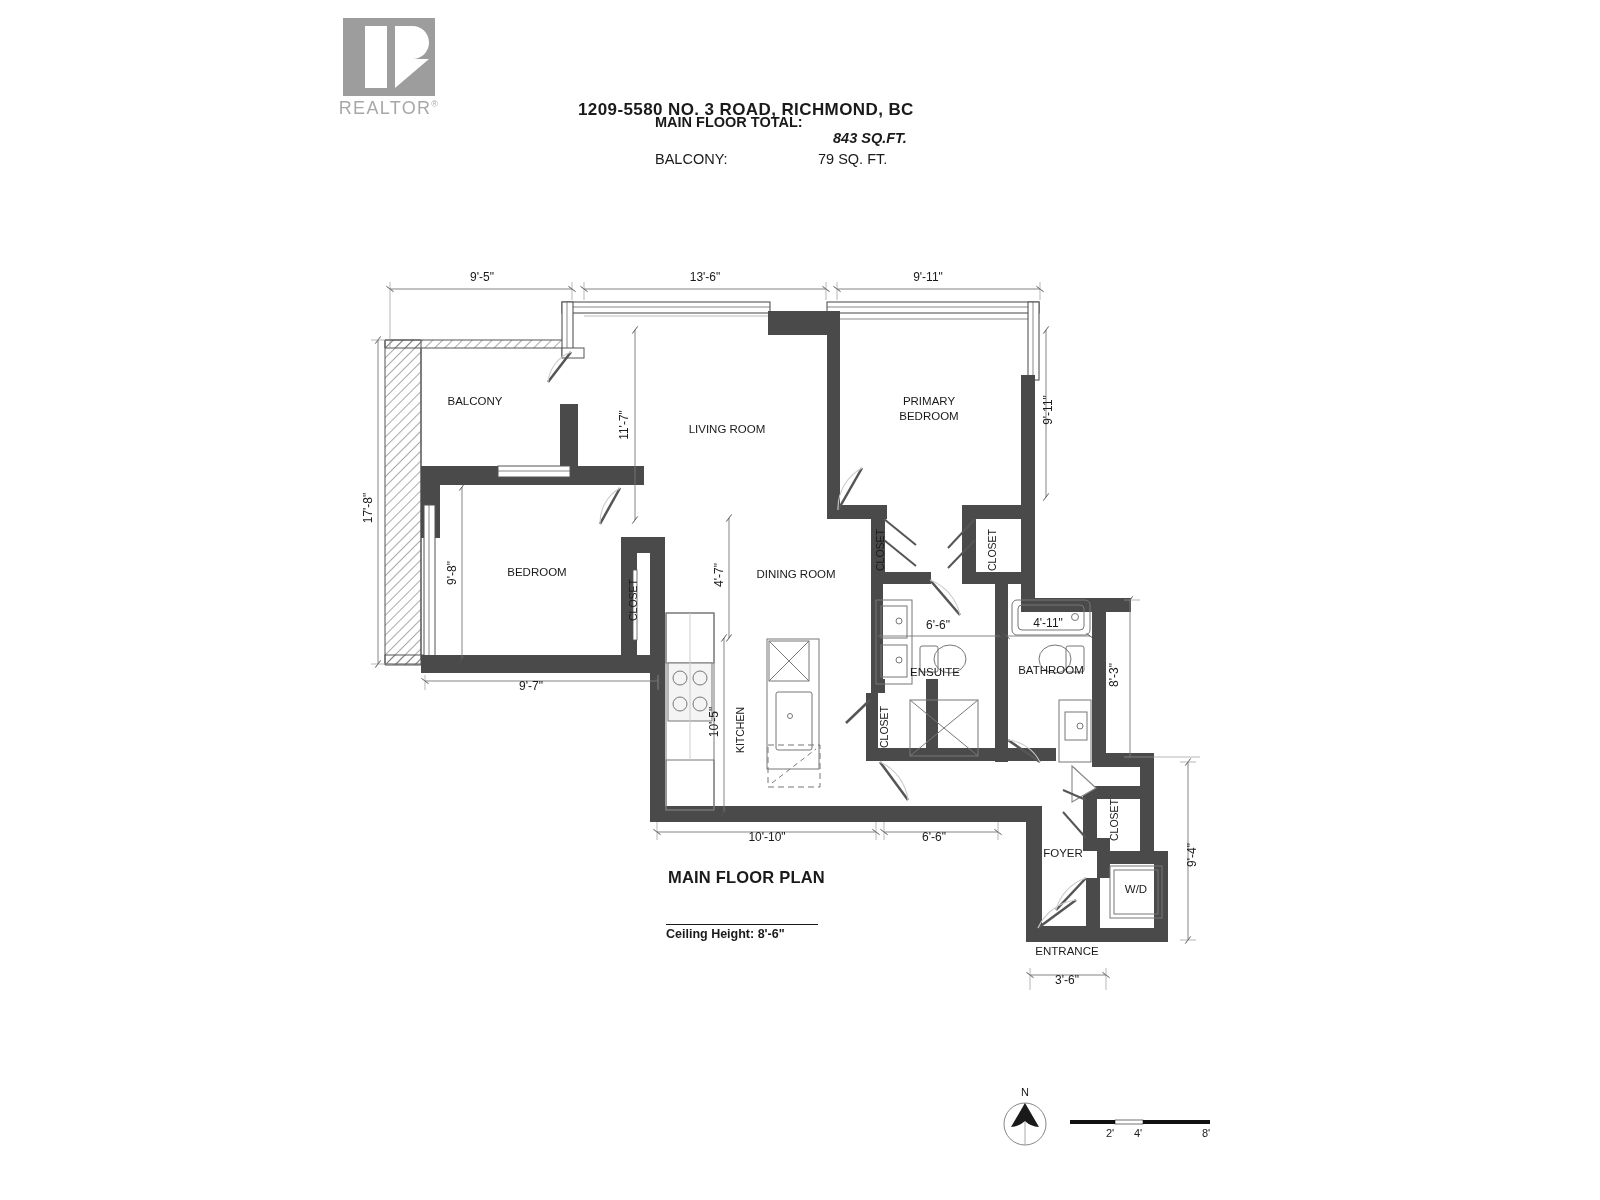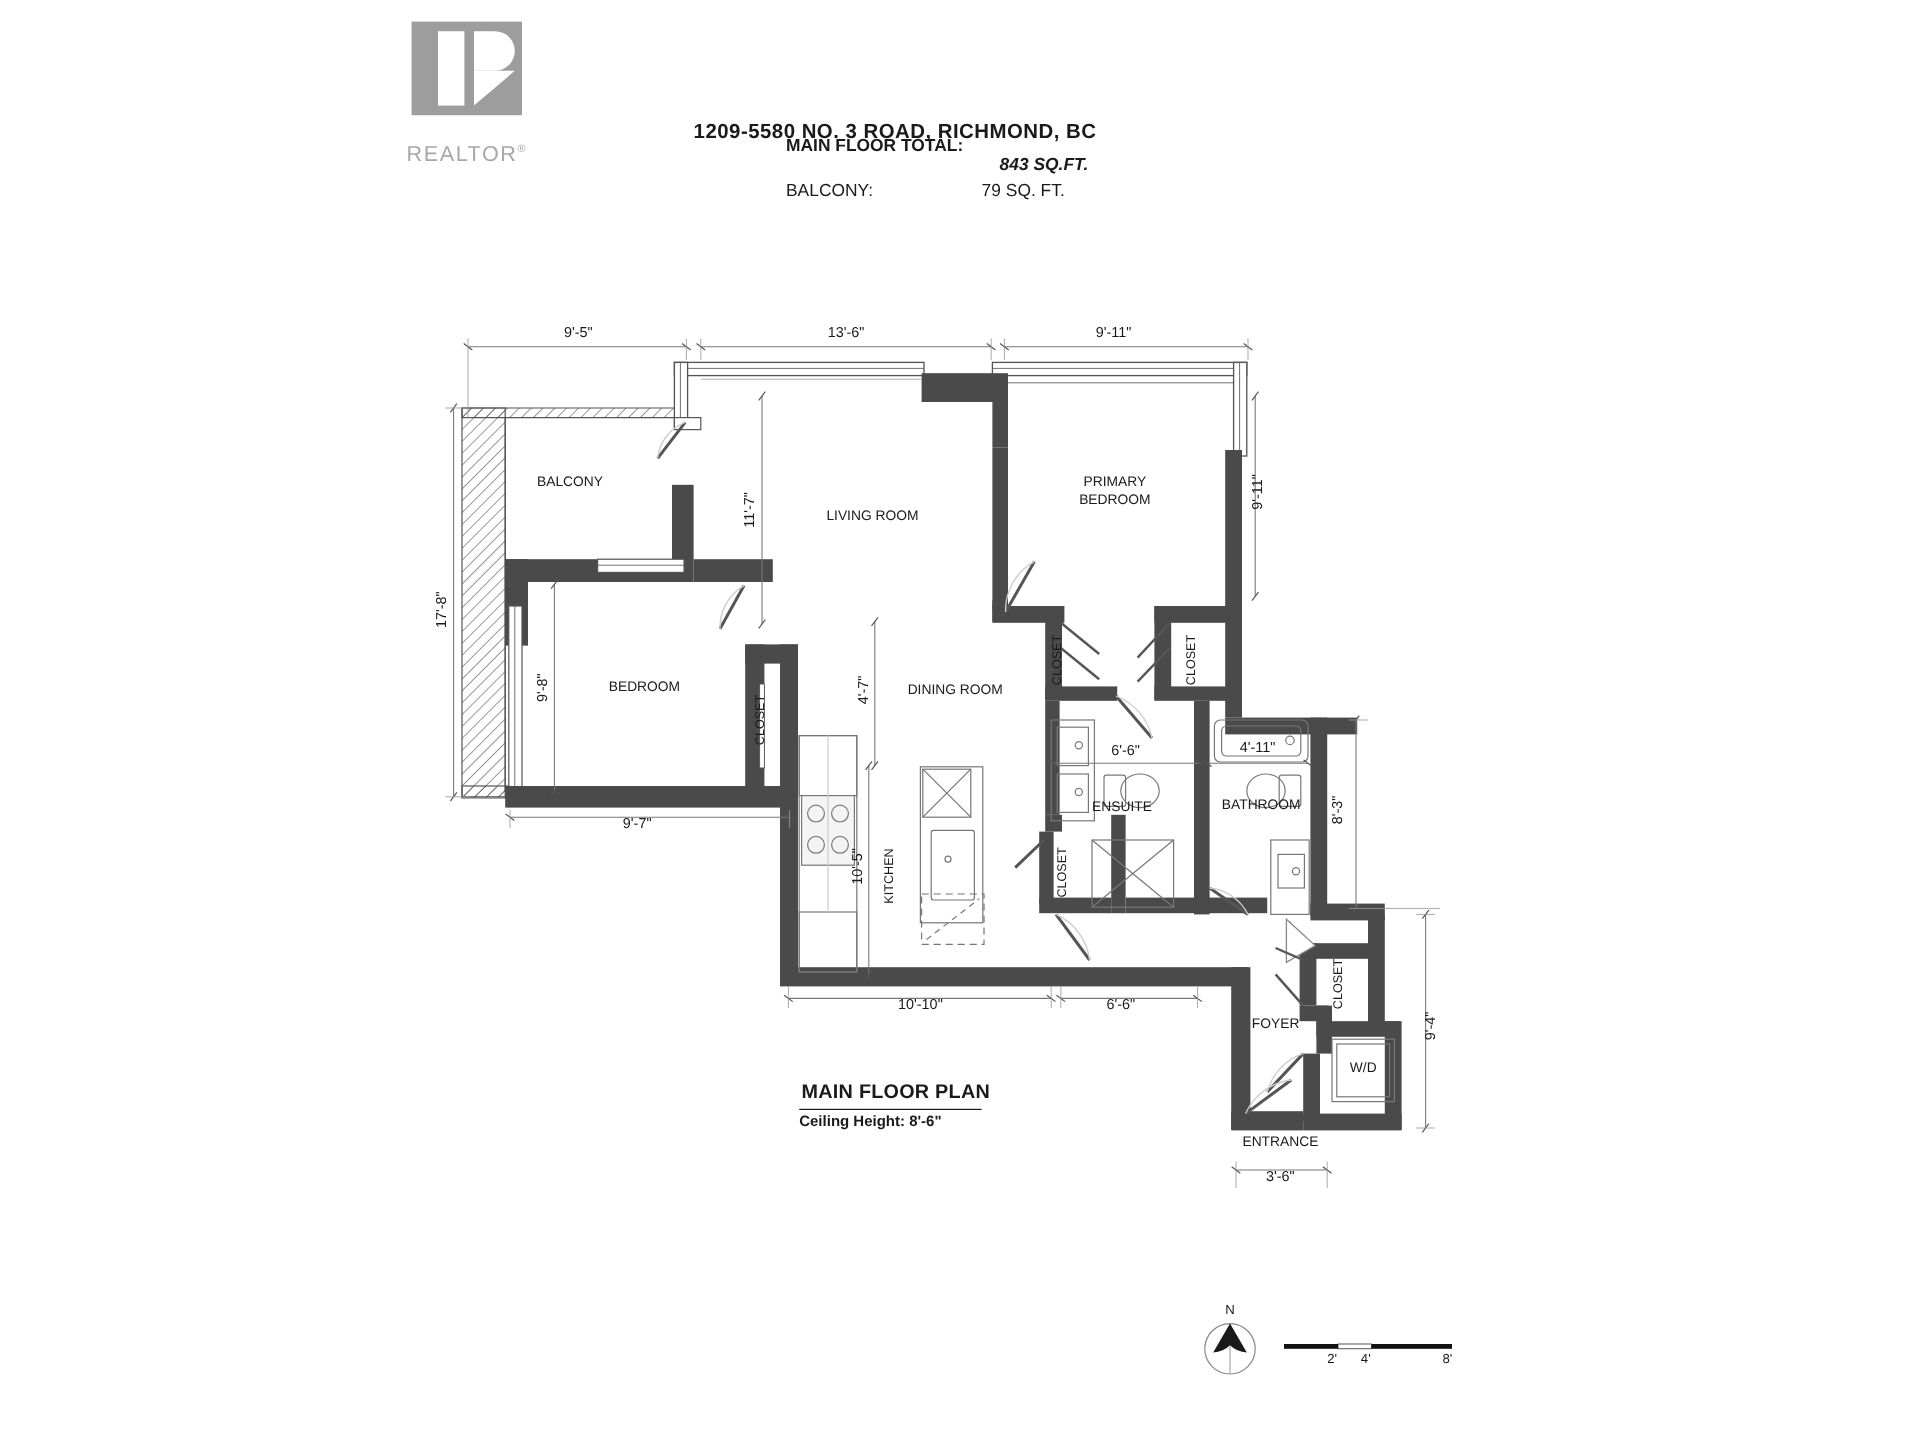--- a/index.html
+++ b/index.html
@@ -8,36 +8,36 @@
 
   
   #realtor-logo{position:absolute;left:333px;top:18px;width:112px;height:100px;}
   #realtor-logo .mark{position:absolute;left:10px;top:0;width:92px;height:78px;background:#9d9d9d;}
   #realtor-logo .bar{position:absolute;left:22px;top:8px;width:22px;height:62px;background:#fff;}
   #realtor-logo .rbowl{position:absolute;left:52px;top:8px;width:34px;height:33px;background:#fff;
         border-radius:0 17px 17px 0;}
   #realtor-logo .rstem{position:absolute;left:52px;top:41px;width:0;height:0;
         border-left:34px solid #fff;border-bottom:29px solid transparent;}
   #realtor-logo .word{position:absolute;left:0;top:80px;width:112px;text-align:center;
-        font-size:18px;letter-spacing:1.3px;color:#a8a8a8;font-family:"Liberation Sans",sans-serif;margin-top:20px;}
+        font-size:18px;letter-spacing:1.3px;color:#a8a8a8;font-family:"Liberation Sans",sans-serif;}
   #realtor-logo .word sup{font-size:9px;vertical-align:super;}
 
   #addr-title{position:absolute;left:578px;top:100px;font-size:17px;font-weight:bold;
         letter-spacing:.4px;white-space:nowrap;}
   .sum-row{position:absolute;font-size:14.5px;white-space:nowrap;}
   #sum-label-1{left:655px;top:114px;font-weight:bold;}
   #sum-value-1{left:833px;top:130px;font-weight:bold;font-style:italic;}
   #sum-label-2{left:655px;top:151px;text-align:right;}
   #sum-value-2{left:794px;top:151px;margin-left:24px;}
 
   
   #plan{position:absolute;left:0;top:0;width:1600px;height:1200px;}
 
   
-  #plan-title{position:absolute;left:668px;top:901px;font-size:16.5px;font-weight:bold;
+  #plan-title{position:absolute;left:668px;top:868px;font-size:16.5px;font-weight:bold;
         letter-spacing:.2px;white-space:nowrap;}
   #plan-title-rule{position:absolute;left:666px;top:924px;width:152px;height:1.4px;background:#1a1a1a;}
   #ceiling-note{position:absolute;left:666px;top:924px;font-size:12.5px;font-weight:bold;white-space:nowrap;}
 
   
   #compass{position:absolute;left:1002px;top:1086px;width:46px;height:62px;}
   #compass .n{position:absolute;left:0;top:0;width:46px;text-align:center;font-size:11px;}
   #scalebar{position:absolute;left:1070px;top:1110px;width:140px;height:30px;}
   .sc-tick{position:absolute;font-size:11px;}
 </style>

